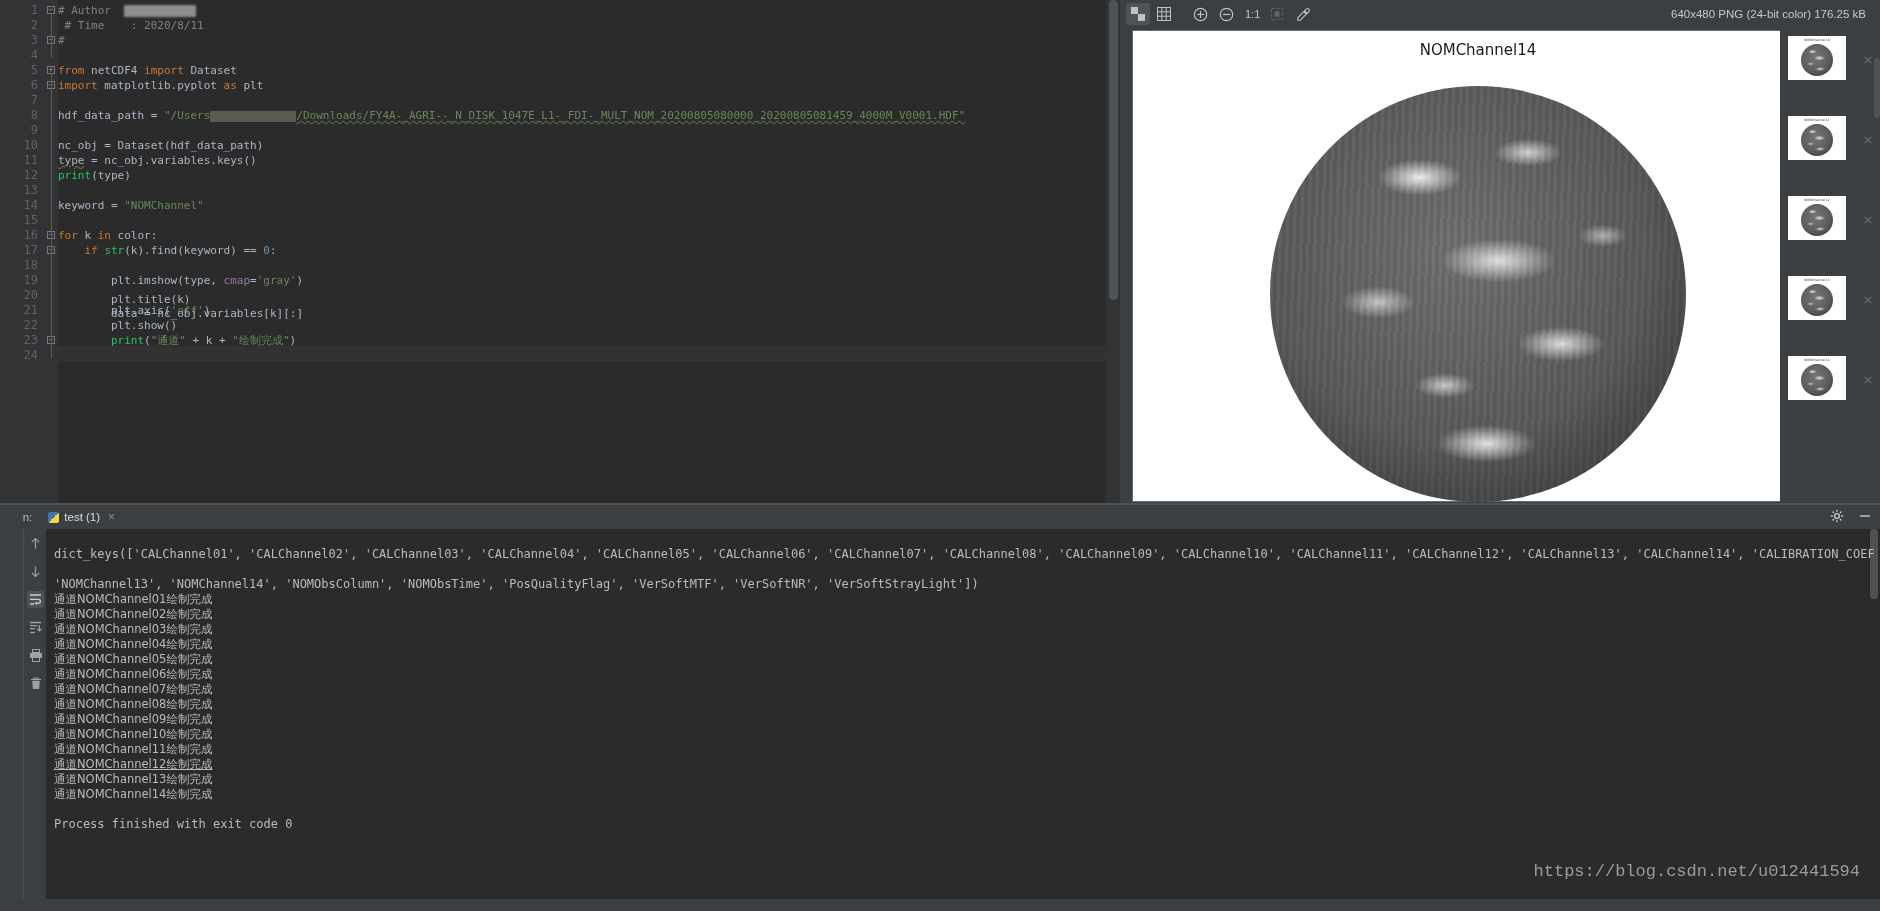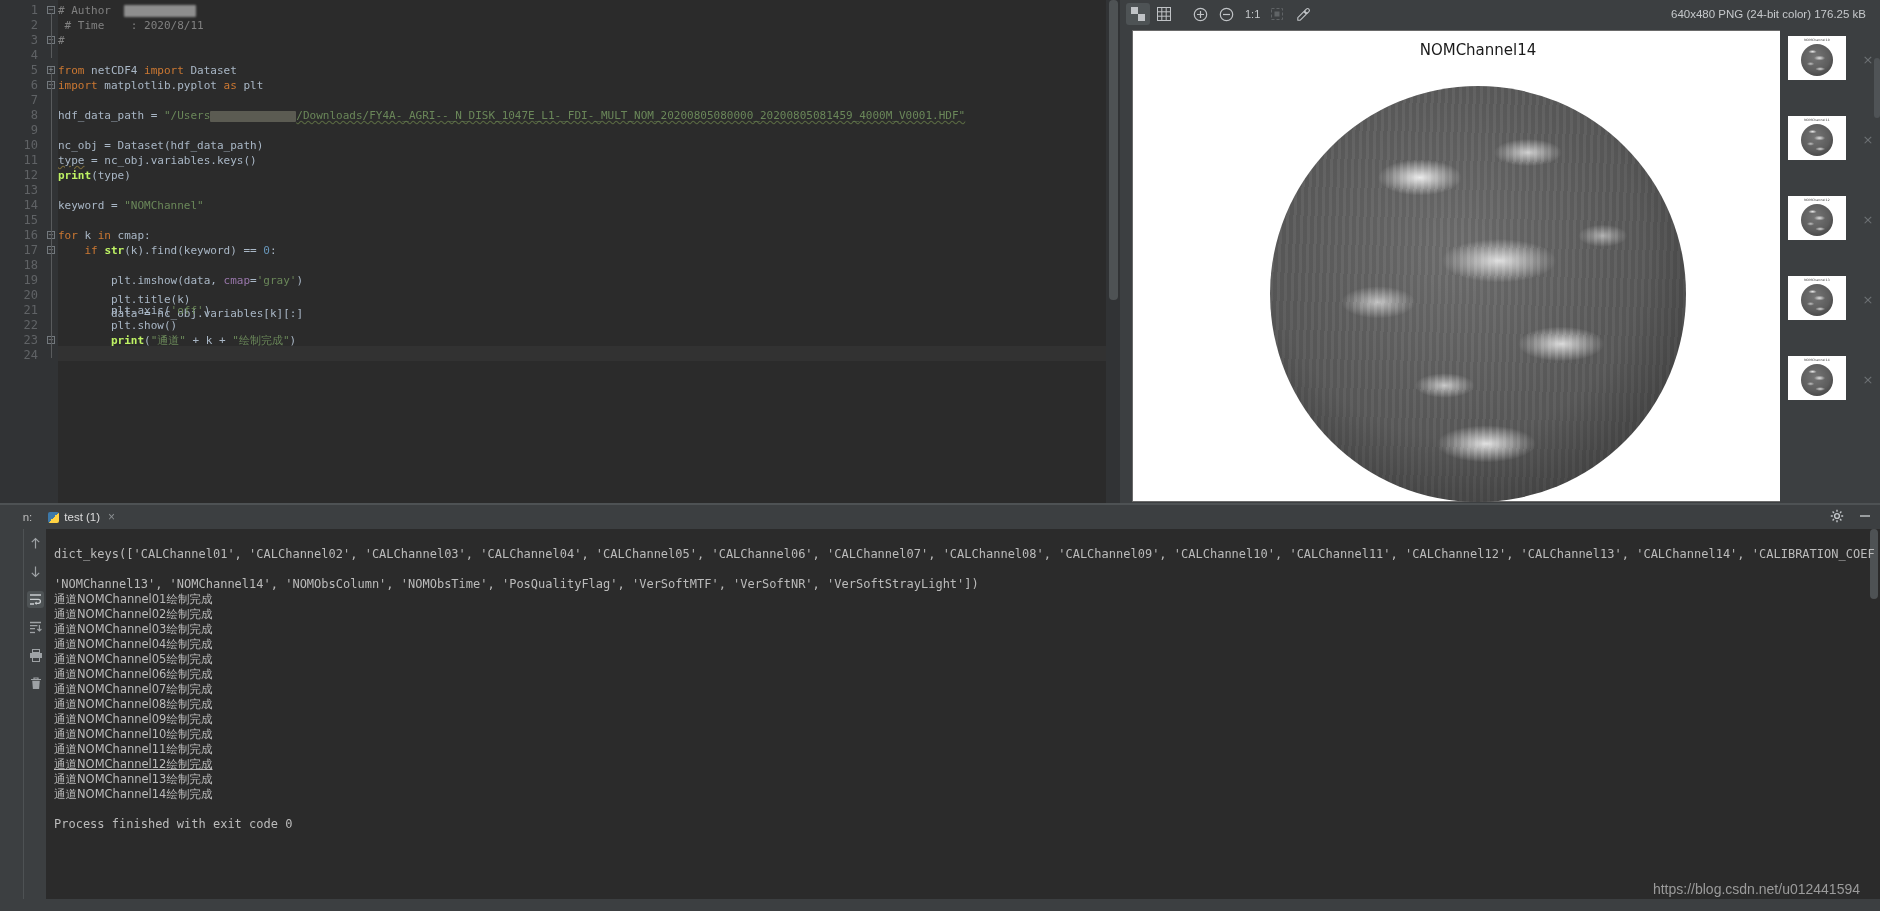--- a/index.html
+++ b/index.html
@@ -34,21 +34,21 @@
   .fold-line { position: absolute; left: 7px; width: 1px; background: #595b5d; }
   .code-area { position: absolute; left: 58px; top: 0; right: 0; height: 100%; }
   .cline {
     position: absolute; left: 0; height: 15px; line-height: 15px;
     white-space: pre; font-size: 11px;
     font-family: "DejaVu Sans Mono", monospace; color: #a9b7c6;
   }
   .k  { color: #cc7832; }   
   .s  { color: #6a8759; }   
   .c  { color: #808080; }   
-  .f  { color: #bef264; font-weight: bold; }   
+  .f  { color: #22c55e; }   
   .kw { color: #9876aa; }   
   .n  { color: #6897bb; }   
   .pathstr { color: #6a8759; text-decoration: underline wavy #5a6a42; }
   .blur { display:inline-block; background:#5b5b52; color:transparent;
           filter: blur(0.6px); vertical-align: middle; border-radius:1px; }
   .blur-grey { display:inline-block; background:#8e8e8e; color:transparent;
           filter: blur(0.8px); vertical-align: middle; border-radius:1px; }
   .editor-hl { position:absolute; left:0; right:0; height:15px; background:#323232; }
   .ed-rightbar { position:absolute; right:0; top:0; width:14px; height:100%; background:#313335; }
   .ed-scrollthumb { position:absolute; right:2px; top:0; width:9px; height:300px; background:#4e5254; border-radius:4px;}
@@ -185,22 +185,22 @@
   .oline {
     position:absolute; left:8px; white-space:pre; font-size:12px; line-height:15px;
     font-family:"DejaVu Sans Mono", monospace; color:#bbbbbb;
   }
   .oline.cjk { font-family:"DejaVu Sans", sans-serif; font-size:11.5px; }
   .console-scroll {
     position:absolute; right:2px; top:0; width:8px; height:70px;
     background:#4e5254; border-radius:4px;
   }
   .watermark {
-    position:absolute; right:20px; bottom:14px; font-size:14px; color:#9b9b9b;
-    font-family:Liberation Sans, sans-serif;
+    position:absolute; right:20px; bottom:30px; font-size:17px; color:#9b9b9b;
+    font-family:Liberation Mono, monospace;
   }
   .bottom-strip {
     position:absolute; left:0; bottom:0; width:1880px; height:12px; background:#3c3f41;
   }
   .left-edge-strip {
     position:absolute; left:0; top:505px; width:22px; height:406px; background:#3c3f41;
   }
   .divider-h { position:absolute; left:0; top:503px; width:1880px; height:2px; background:#4e5254; }
   .top-scrollbar { position:absolute; left:1265px; top:0; width:150px; height:5px; background:#6a6d70; }
 </style>
@@ -258,24 +258,24 @@
         <div class="cline" style="top: 78px;"><span class="k">import</span><span> matplotlib.pyplot </span><span class="k">as</span><span> plt</span></div>
         <div class="cline" style="top: 93px;"></div>
         <div class="cline" style="top: 108px;"><span>hdf_data_path = </span><span class="s">"/Users</span><span class="blur" style="width: 86px; height: 11px;"></span><span class="pathstr">/Downloads/FY4A-_AGRI--_N_DISK_1047E_L1-_FDI-_MULT_NOM_20200805080000_20200805081459_4000M_V0001.HDF"</span></div>
         <div class="cline" style="top: 123px;"></div>
         <div class="cline" style="top: 138px;"><span>nc_obj = Dataset(hdf_data_path)</span></div>
         <div class="cline" style="top: 153px;"><span style="text-decoration: underline wavy rgb(122, 106, 58);">type</span><span> = nc_obj.variables.keys()</span></div>
         <div class="cline" style="top: 168px;"><span class="f">print</span><span>(type)</span></div>
         <div class="cline" style="top: 183px;"></div>
         <div class="cline" style="top: 198px;"><span>keyword = </span><span class="s">"NOMChannel"</span></div>
         <div class="cline" style="top: 213px;"></div>
-        <div class="cline" style="top: 228px;"><span class="k">for</span><span> k </span><span class="k">in</span><span> cmap:</span></div>
+        <div class="cline" style="top: 228px;"><span class="k">for</span><span> k </span><span class="k">in</span><span> color:</span></div>
         <div class="cline" style="top: 243px;"><span>    </span><span class="k">if</span><span> </span><span class="f">str</span><span>(k).find(keyword) == </span><span class="n">0</span><span>:</span></div>
         <div class="cline" style="top: 258px; margin-top: 48px;"><span>        data = nc_obj.variables[k][:]</span></div>
-        <div class="cline" style="top: 273px;"><span>        plt.imshow(data, </span><span class="kw">cmap</span><span>=</span><span class="s">'gray'</span><span>)</span></div>
+        <div class="cline" style="top: 273px;"><span>        plt.imshow(type, </span><span class="kw">cmap</span><span>=</span><span class="s">'gray'</span><span>)</span></div>
         <div class="cline" style="top: 292px;"><span>        plt.title(k)</span></div>
         <div class="cline" style="top: 303px;"><span>        plt.axis(</span><span class="s">'off'</span><span>)</span></div>
         <div class="cline" style="top: 318px;"><span>        plt.show()</span></div>
         <div class="cline" style="top: 333px;"><span>        </span><span class="f">print</span><span>(</span><span class="s">"通道"</span><span> + k + </span><span class="s">"绘制完成"</span><span>)</span></div>
         <div class="cline" style="top: 348px;"></div>
         <div class="editor-hl" style="top: 346px;"></div>
       </div>
     <div class="ed-rightbar">
       <div class="ed-scrollthumb"></div>
     </div>

